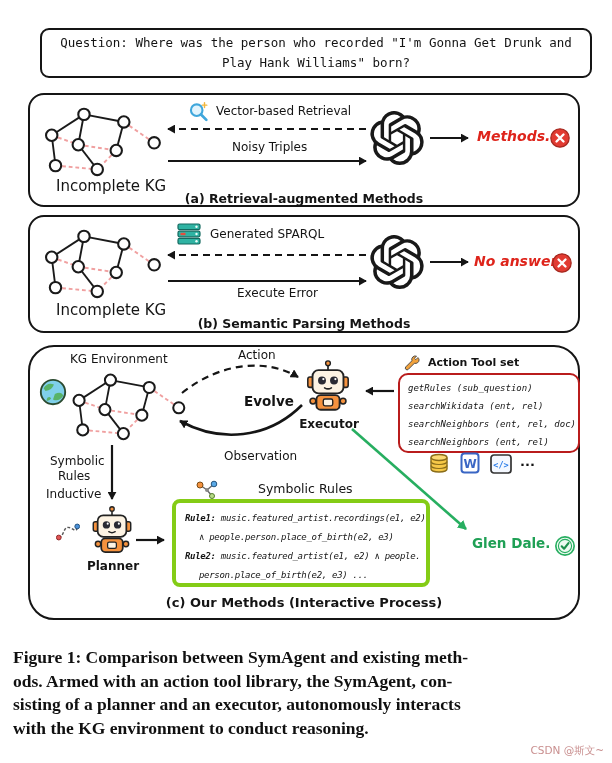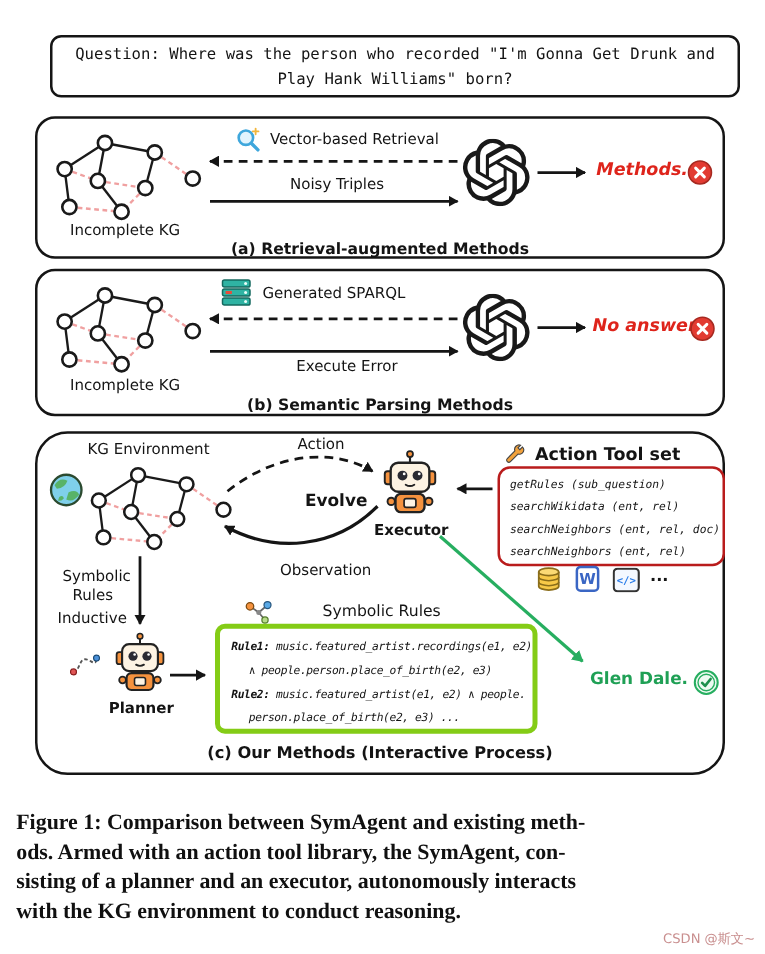--- a/index.html
+++ b/index.html
@@ -5,21 +5,21 @@
   html,body{margin:0;padding:0;background:#fff;}
   #stage{position:relative;width:612px;height:763px;background:#fff;overflow:hidden;
          font-family:"DejaVu Sans",sans-serif;color:#141414;}
   .abs{position:absolute;}
   .panel{position:absolute;border:2.2px solid #151515;background:#fff;box-sizing:border-box;}
   .qbox{position:absolute;border:2.2px solid #151515;border-radius:9px;box-sizing:border-box;
         display:flex;align-items:center;justify-content:center;}
   .qtext{font-family:"DejaVu Sans Mono",monospace;font-size:12.5px;line-height:1.6;
          text-align:center;width:536px;}
   .lbl{position:absolute;font-size:12px;white-space:nowrap;}
-  .small{font-size:12px;}
+  .small{font-size:15px;}
   .pcap{position:absolute;left:0;width:100%;text-align:center;font-weight:bold;font-size:12.5px;}
   .answer{position:absolute;font-weight:bold;font-style:italic;font-size:14px;white-space:nowrap;}
   .red{color:#de241b;}
   .green{color:#1fa055;font-style:normal;font-size:13.5px;}
   .bold{font-weight:bold;}
   .toolbox{position:absolute;border:2px solid #b91c1c;border-radius:10px;background:#fff;box-sizing:border-box;}
   .fnline{font-family:"DejaVu Sans Mono",monospace;font-style:italic;font-size:9px;
           line-height:18px;white-space:nowrap;padding-left:8px;}
   .rulebox{position:absolute;border:4px solid #84cc16;border-radius:8px;background:#fff;box-sizing:border-box;
            padding:6px 0 0 9px;}
@@ -184,21 +184,21 @@
     <div class="lbl" style="left:194px;top:102px;">Observation</div>
 
     <svg class="abs" viewBox="0 0 60 64" width="52" height="55" style="left:272px;top:12px;">
         <use href="#robot-g"></use>
       </svg>
     <div class="lbl bold" style="left:268px;top:70px;width:62px;text-align:center;">Executor</div>
 
     <svg class="abs" viewBox="0 0 24 24" width="20" height="20" style="left:372px;top:7px;">
       <path d="M20.5 7 a4.3 4.3 0 0 1-5.6 4.1 L7.6 18.4 a2.1 2.1 0 0 1-3-3 L11.9 8.1 A4.3 4.3 0 0 1 17.4 2.6 l-2.5 2.5 1.7 1.7 2.5-2.5 a4.3 4.3 0 0 1 1.4 2.7 Z" fill="#f2a23c" stroke="#444" stroke-width="1.1"></path>
     </svg>
-    <div class="lbl bold" style="left:398px;top:9px;font-size:14px;">Action Tool set</div>
+    <div class="lbl bold" style="left:398px;top:9px;font-size:11px;">Action Tool set</div>
     <div class="toolbox" style="left:368px;top:26px;width:182px;height:80px;padding-top:4px;">
       <div class="fnline">getRules (sub_question)</div>
       <div class="fnline">searchWikidata (ent, rel)</div>
       <div class="fnline">searchNeighbors (ent, rel, doc)</div>
       <div class="fnline">searchNeighbors (ent, rel)</div>
     </div>
     <svg class="abs" viewBox="0 0 22 22" width="22" height="22" style="left:398px;top:106px;">
       <path d="M3 4.5 V16 a8 3 0 0 0 16 0 V4.5" fill="#f7c948" stroke="#8a6d1a" stroke-width="1.4"></path>
       <ellipse cx="11" cy="4.5" rx="8" ry="3" fill="#fbda74" stroke="#8a6d1a" stroke-width="1.4"></ellipse>
       <path d="M3 8.5 a8 3 0 0 0 16 0 M3 12.5 a8 3 0 0 0 16 0" fill="none" stroke="#8a6d1a" stroke-width="1.2"></path>

